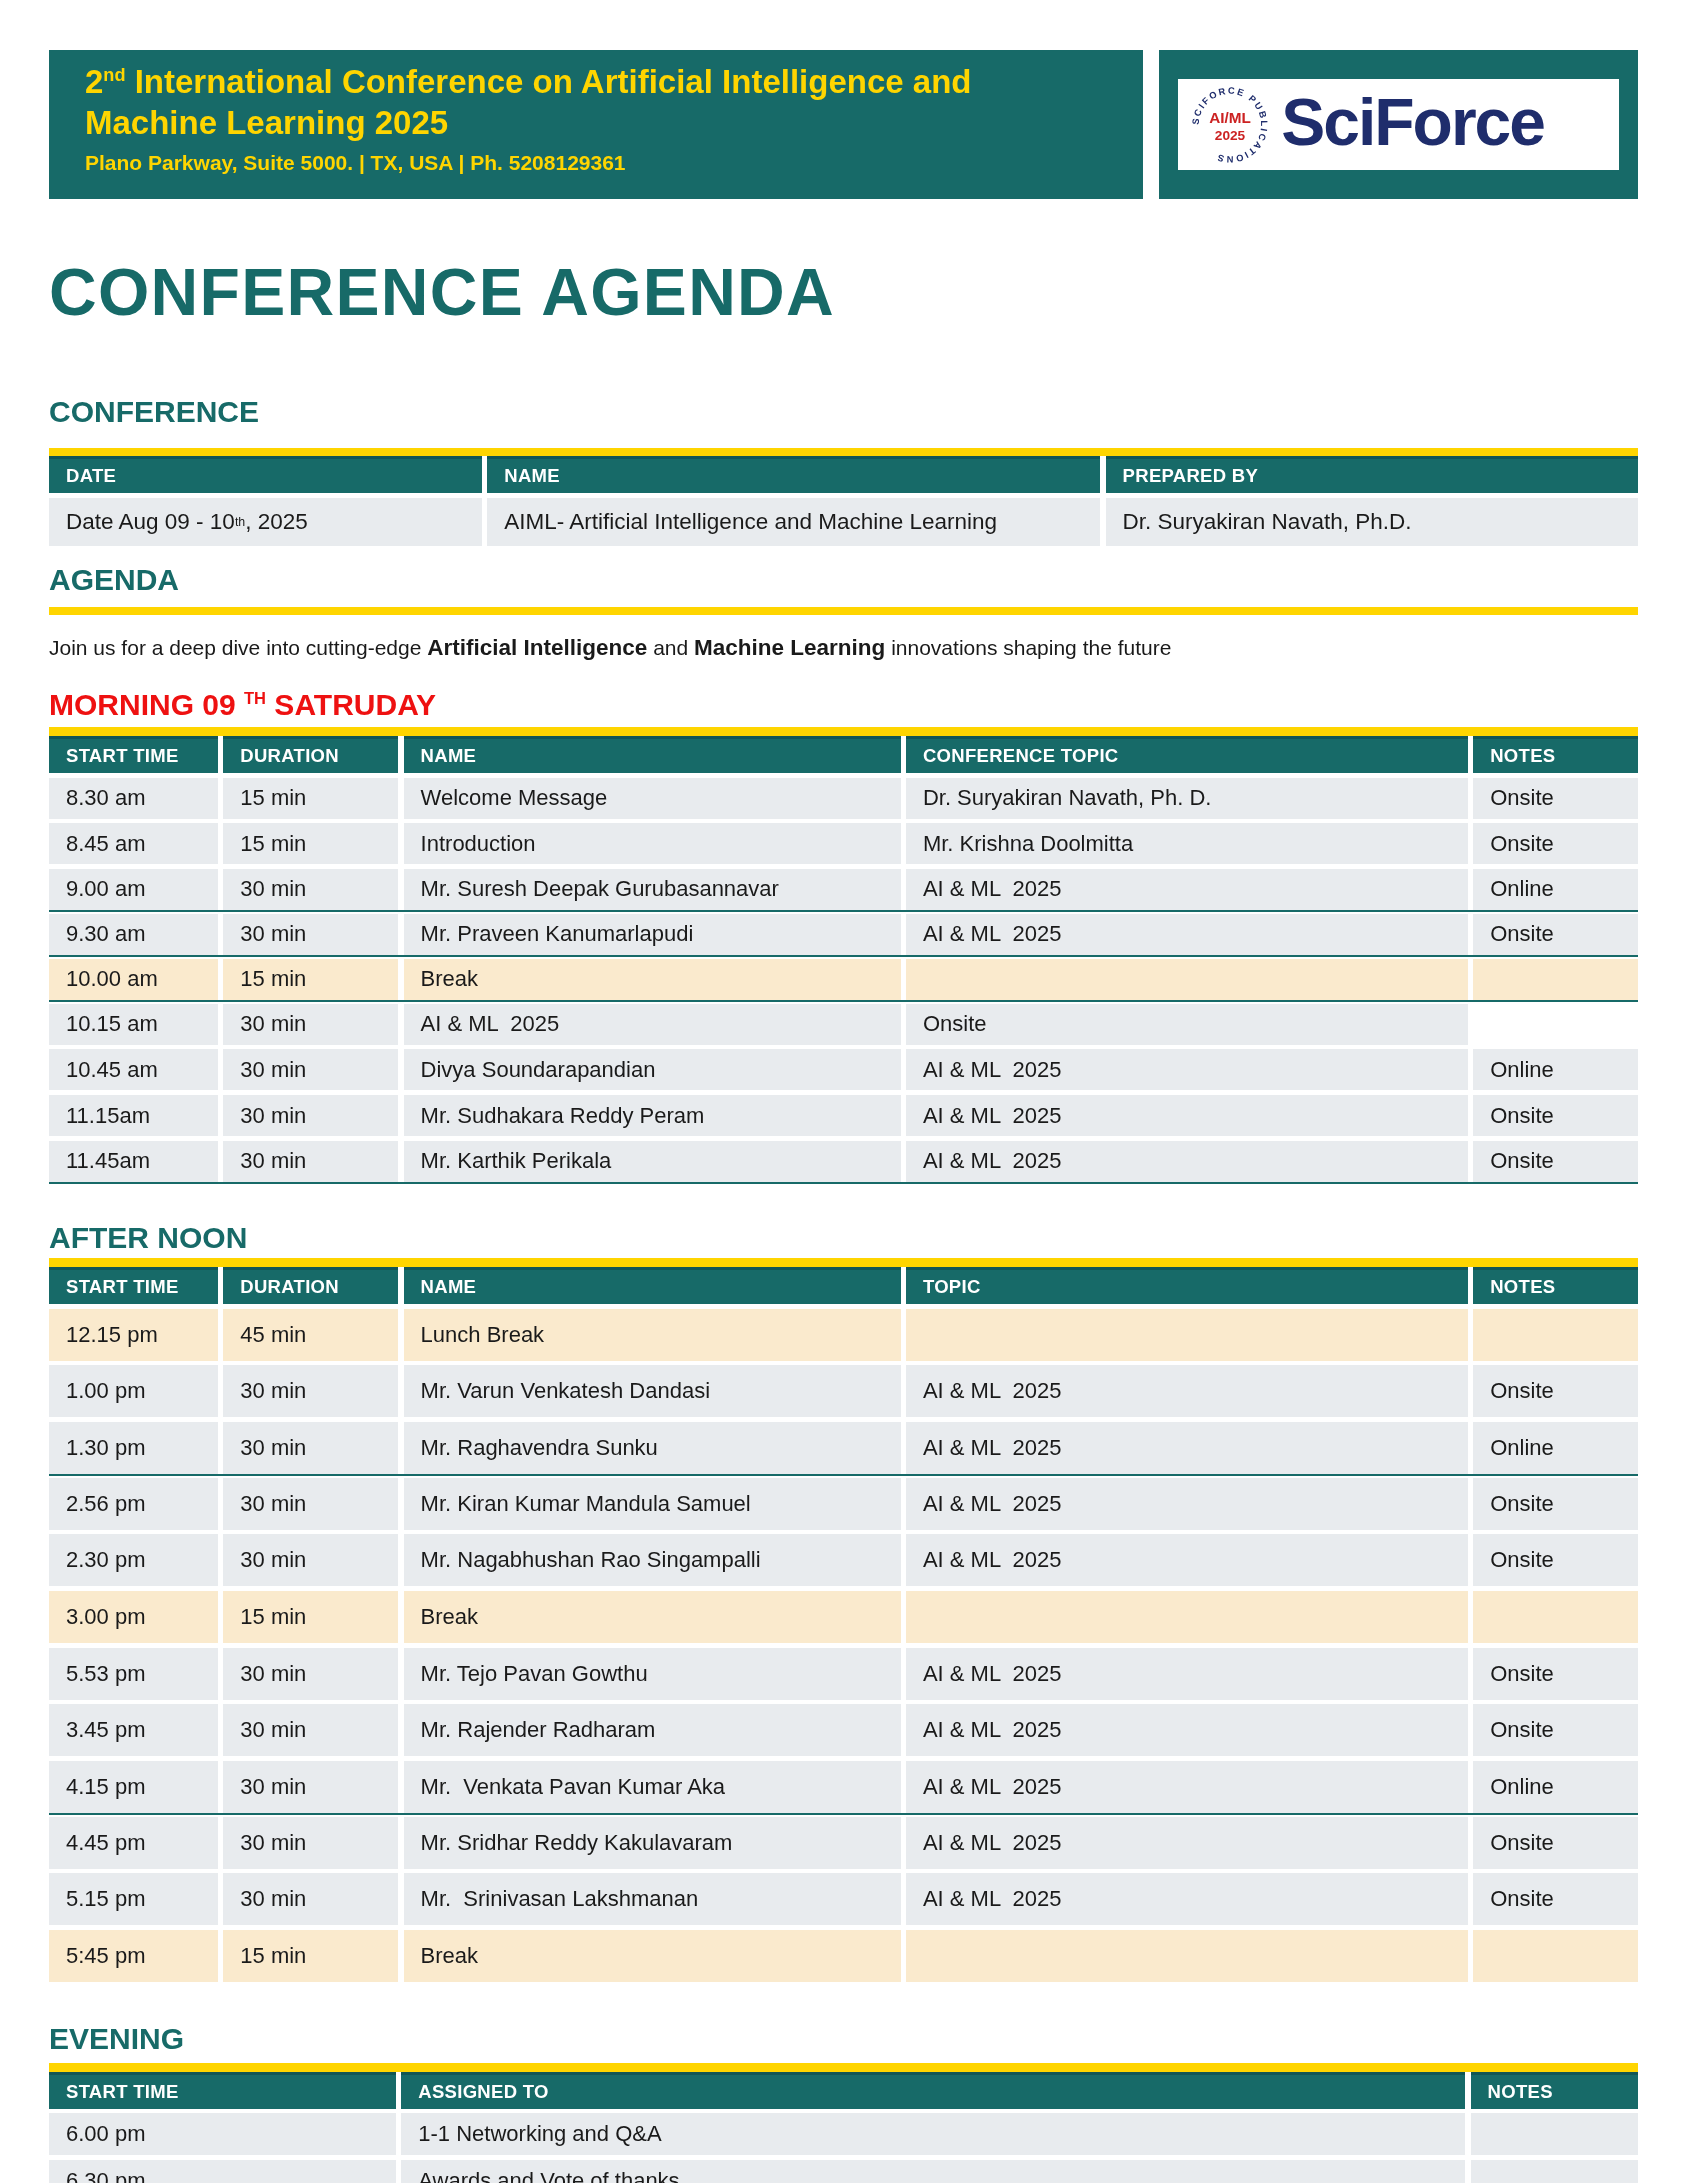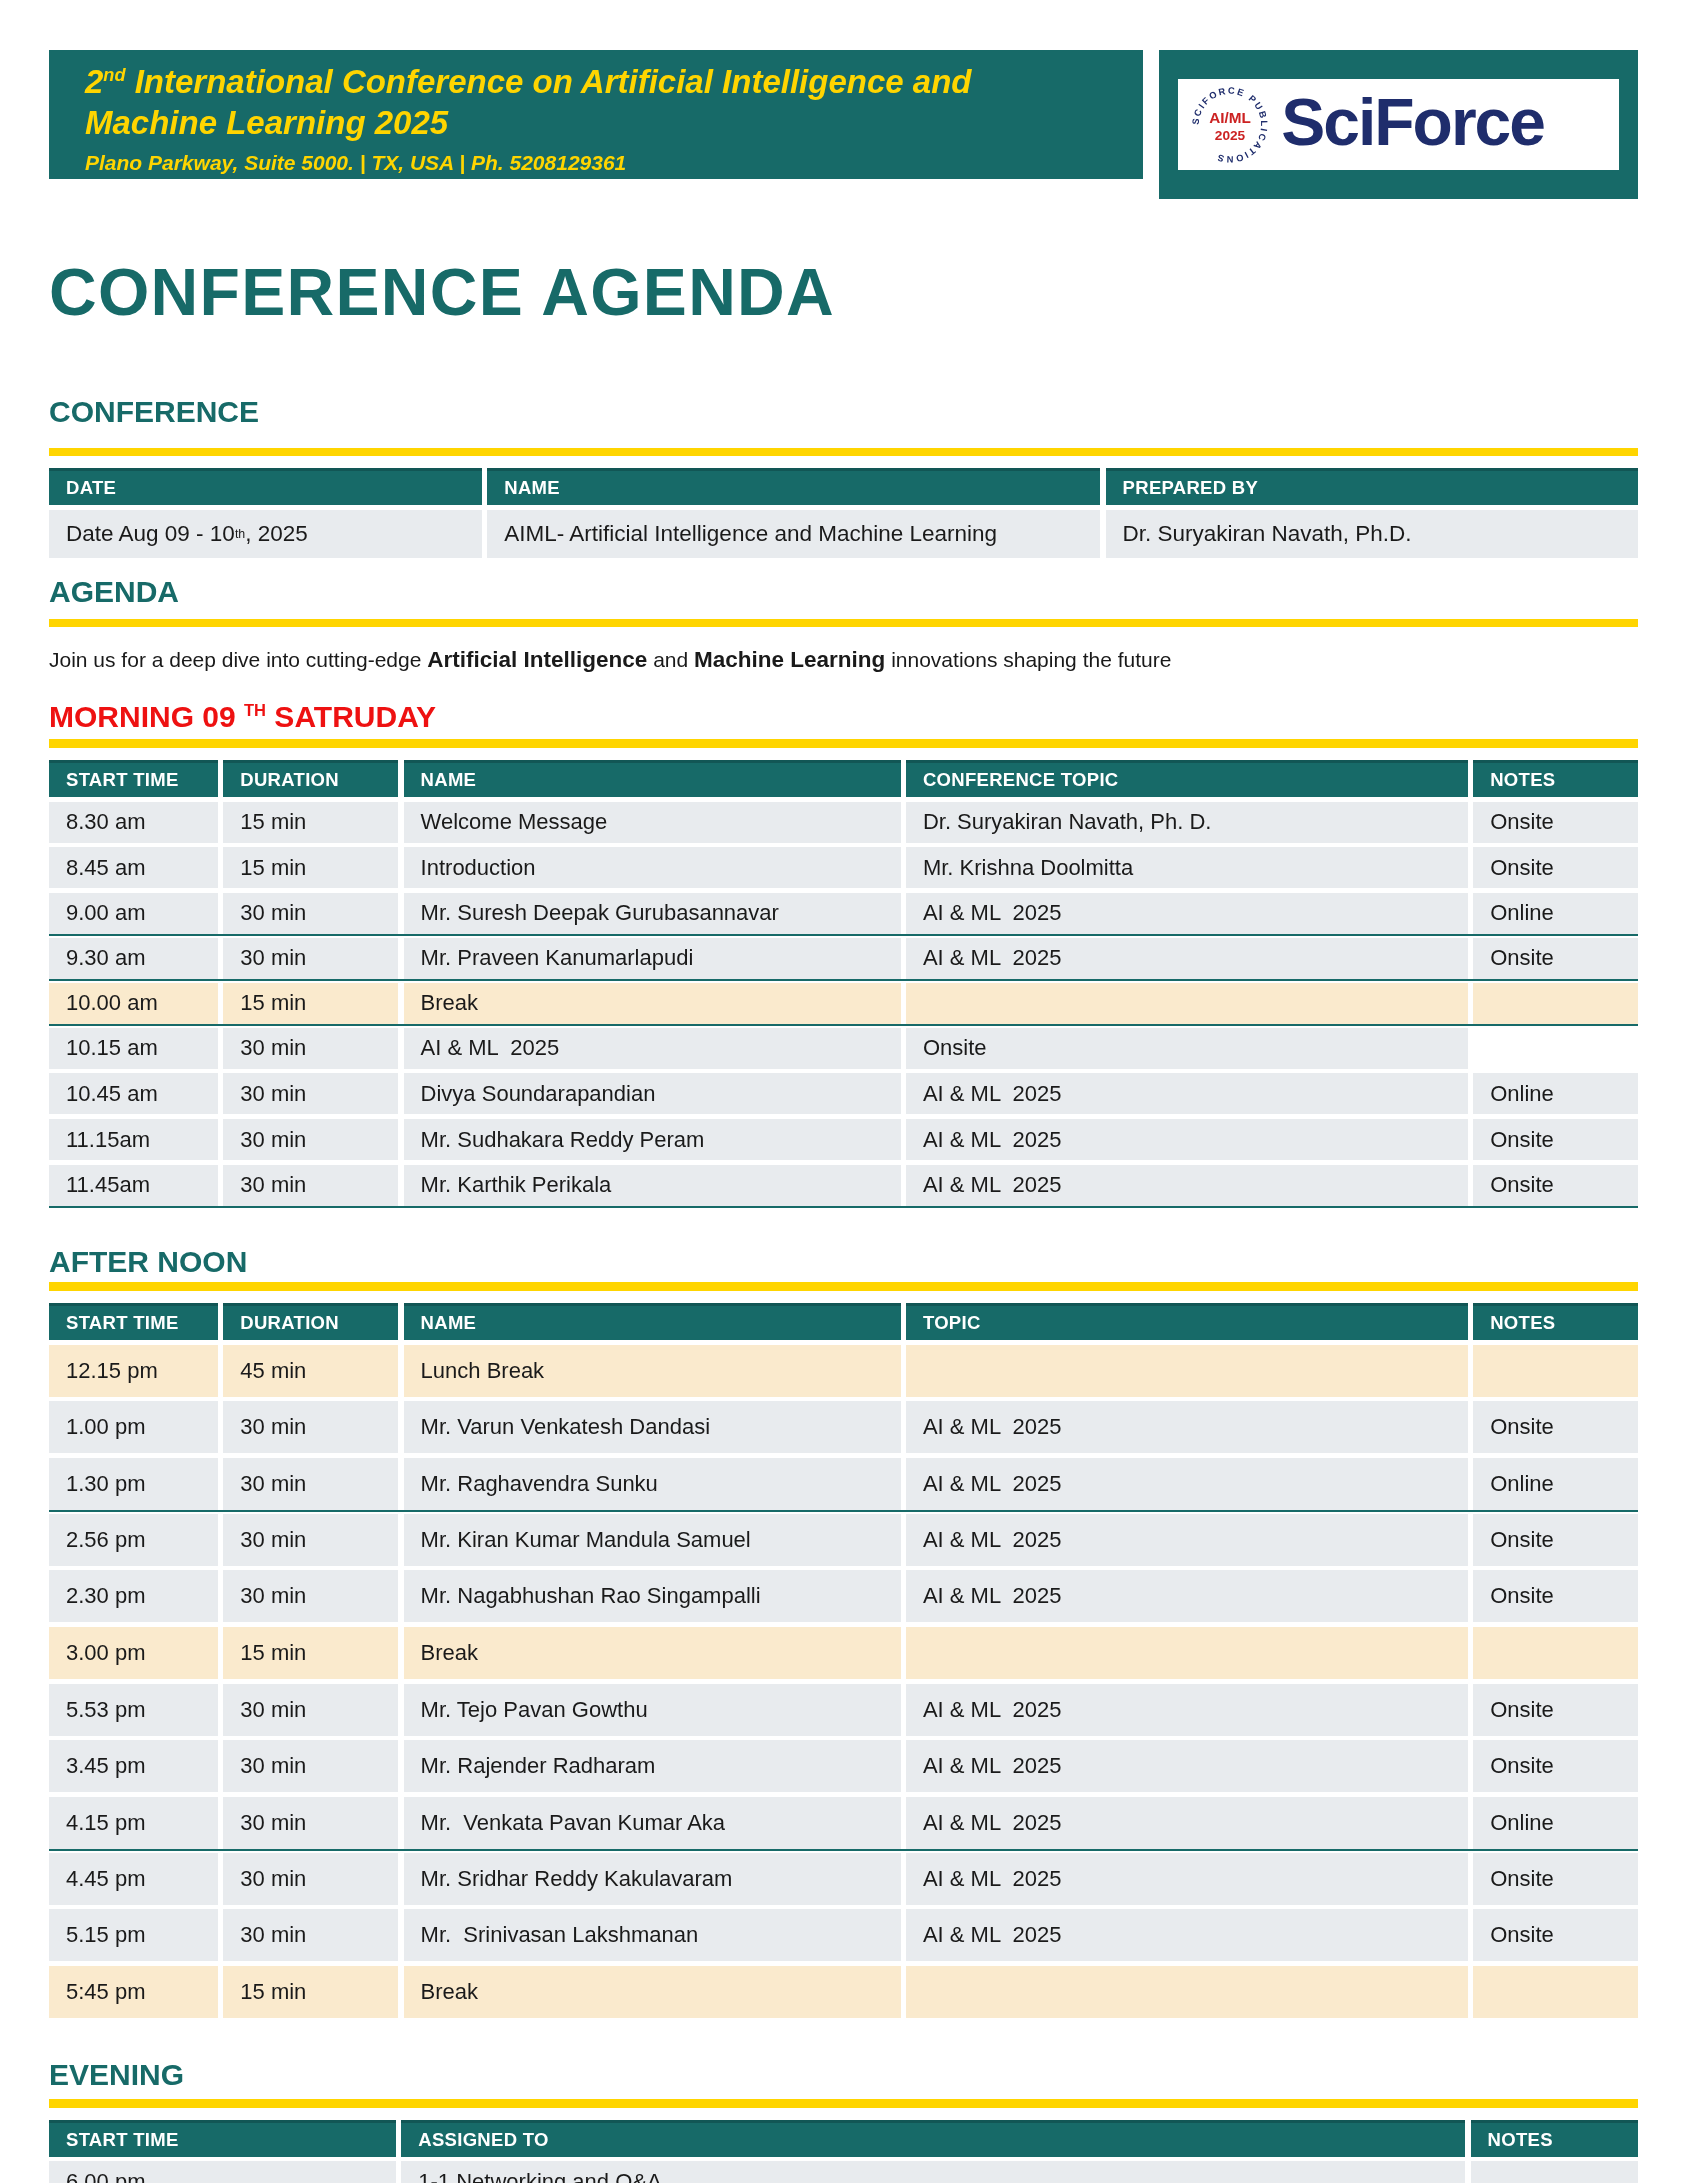--- a/index.html
+++ b/index.html
@@ -17,22 +17,22 @@
   body{
     background:#ffffff;
     font-family:"Liberation Sans","DejaVu Sans",sans-serif;
     color:var(--ink);
   }
   .page{padding:0 49px;}
 
   
   .banner-row{display:flex;gap:16px;margin-top:50px;}
   .banner-main{
-    width:1094px;height:129px;background:var(--teal);
-    color:var(--yellow);padding:10.6px 0 0 36px;font-style:italic;
+    width:1094px;height:149px;background:var(--teal);
+    color:var(--yellow);padding:10.6px 0 0 36px;
   }
   .banner-line{font-size:33px;font-weight:600;line-height:41px;white-space:nowrap;}
   .banner-address{font-size:21px;font-weight:600;margin-top:8px;white-space:nowrap;}
   sup{font-size:55%;vertical-align:super;line-height:0;}
   .banner-logo-wrap{
     flex:1;height:149px;background:var(--teal);
     display:flex;align-items:center;justify-content:center;
   }
   .logo-card{
     width:441px;height:91px;background:#ffffff;
@@ -62,21 +62,21 @@
   .rule-conference{margin-top:18.5px;}
   .rule-agenda{margin-top:9.3px;}
   .rule-morning{margin-top:5.3px;}
   .rule-afternoon{margin-top:3.3px;}
   .rule-evening{margin-top:6.6px;}
 
   .intro{font-size:21px;margin-top:20px;}
   .intro b{font-size:22.5px;font-weight:700;}
 
   
-  .tbl{margin-top:12px;}
+  .tbl{}
   .row{display:grid;column-gap:5.3px;margin-bottom:4.6px;}
   .tbl-conf .row{grid-template-columns:433px 613px 1fr;}
   .tbl-5 .row{grid-template-columns:169px 175px 497px 562px 1fr;}
   .tbl-3 .row{grid-template-columns:347px 1064px 1fr;}
   .th{
     background:var(--teal);color:#ffffff;
     font-size:18.5px;font-weight:700;letter-spacing:0.3px;
     height:37px;display:flex;align-items:center;padding-left:17px;
     border-top:3.3px solid rgba(0,0,0,.18);
   }

